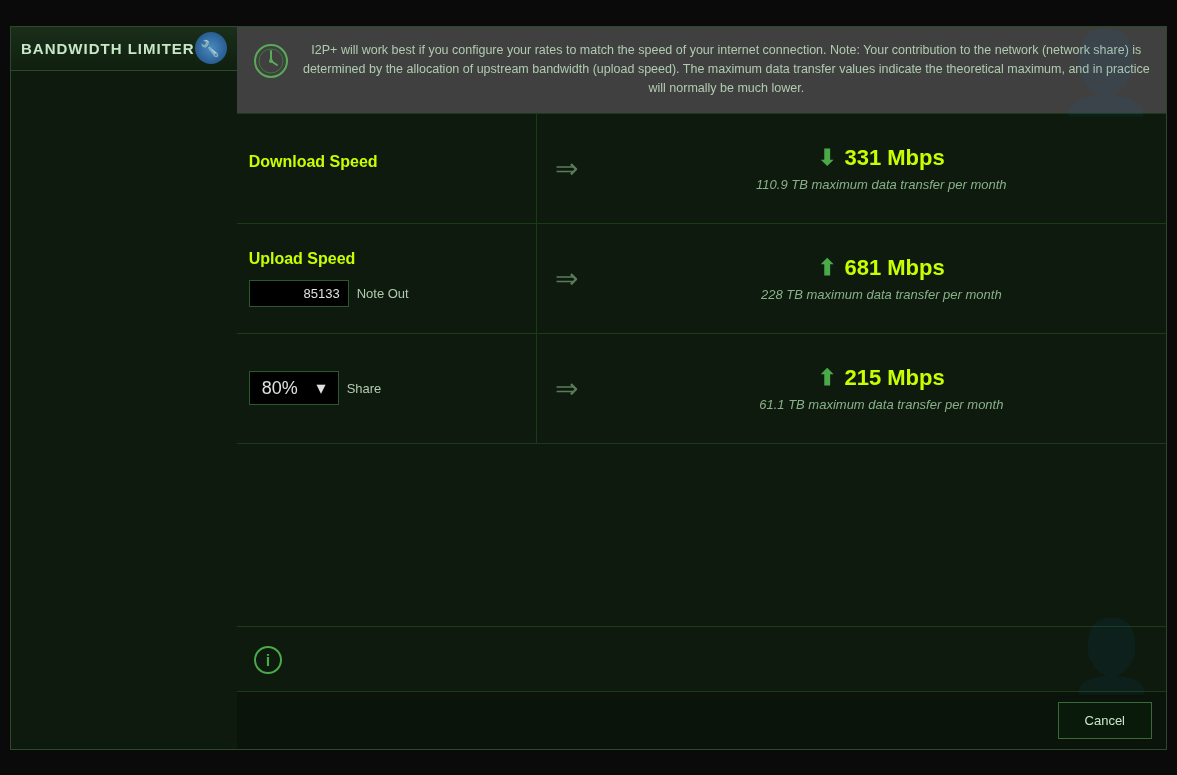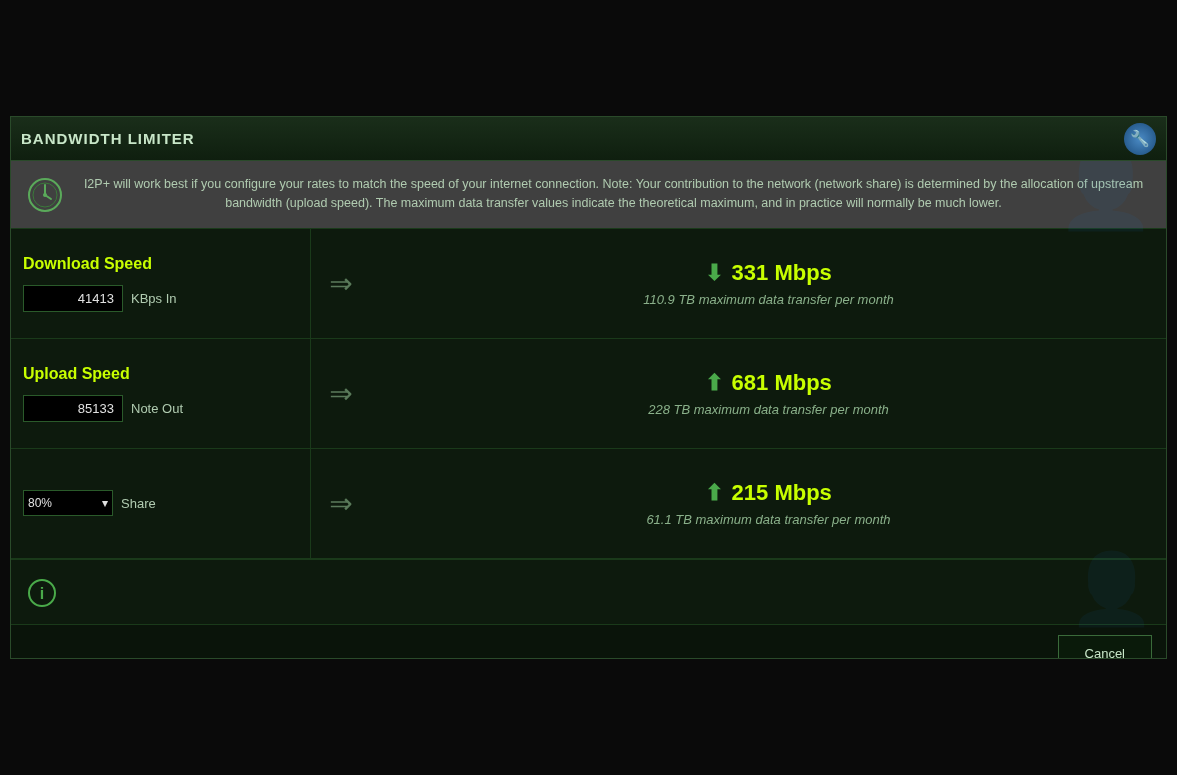--- a/index.html
+++ b/index.html
@@ -7,25 +7,25 @@
       background: #0a0a0a;
       font-family: Arial, sans-serif;
       width: 1177px;
       height: 775px;
       display: flex;
       align-items: center;
       justify-content: center;
     }
     .window {
       width: 1157px;
-      height: 543px;
+      height: 724px;
       background: #0d1a0d;
       border: 1px solid #2a4a2a;
       display: flex;
-      flex-direction: column;
+      flex-direction: row;
     }
     .title-bar {
       background: linear-gradient(to bottom, #1a2e1a, #0f1f0f);
       border-bottom: 1px solid #2a4a2a;
       display: flex;
       align-items: center;
       justify-content: space-between;
       padding: 6px 10px;
       height: 44px;
     }
@@ -126,22 +126,22 @@
       text-align: right;
     }
     .speed-unit {
       color: #b0cbb0;
       font-size: 13px;
     }
     .speed-dropdown {
       background: #000;
       border: 1px solid #2a5a2a;
       color: #e0e0e0;
-      font-size: 12px;
-      padding: 5px 4px;
+      font-size: 18px;
+      padding: 5px 12px;
       width: 90px;
       display: flex;
       align-items: center;
       justify-content: space-between;
       cursor: pointer;
     }
     .arrow-section {
       width: 60px;
       display: flex;
       align-items: center;
@@ -252,24 +252,20 @@
       </div>
       <p class="info-text">I2P+ will work best if you configure your rates to match the speed of your internet connection.  Note: Your contribution to the network (network share) is determined by the allocation of upstream bandwidth (upload speed).  The maximum data transfer values indicate the theoretical maximum, and in practice will normally be much lower.</p>
       <div class="bg-logo">👤</div>
     </div>
 
     <div class="sections">
 
       <div class="speed-section">
         <div class="speed-left">
           <div class="speed-label">Download Speed</div>
-          <div class="speed-input-row">
-            <input class="speed-input" type="text" value="41413" style="">
-            <span class="speed-unit">KBps In</span>
-          </div>
         </div>
         <div class="arrow-section">
           <span class="arrow-right">⇒</span>
         </div>
         <div class="speed-right">
           <div class="speed-value">
             <span class="speed-arrow-down">⬇</span>
             <span>331 Mbps</span>
           </div>
           <div class="transfer-text">110.9 TB maximum data transfer per month</div>

